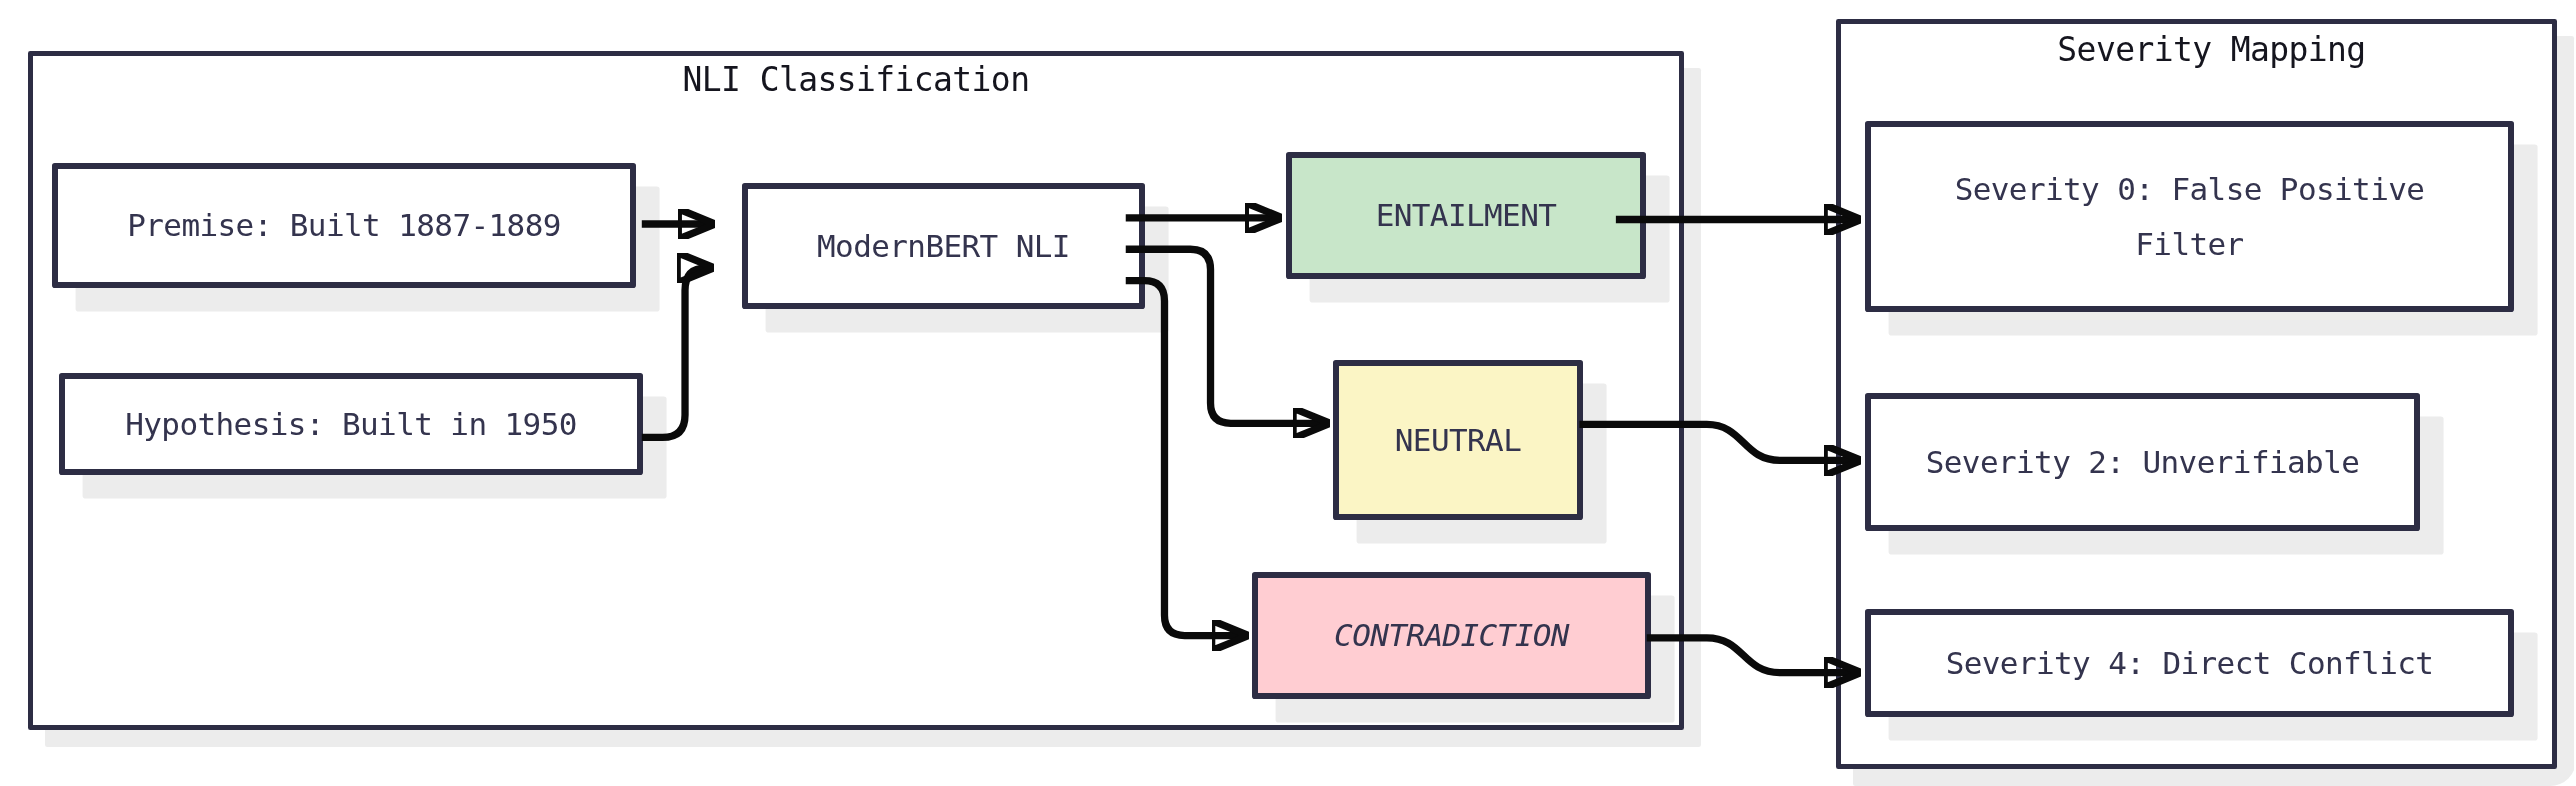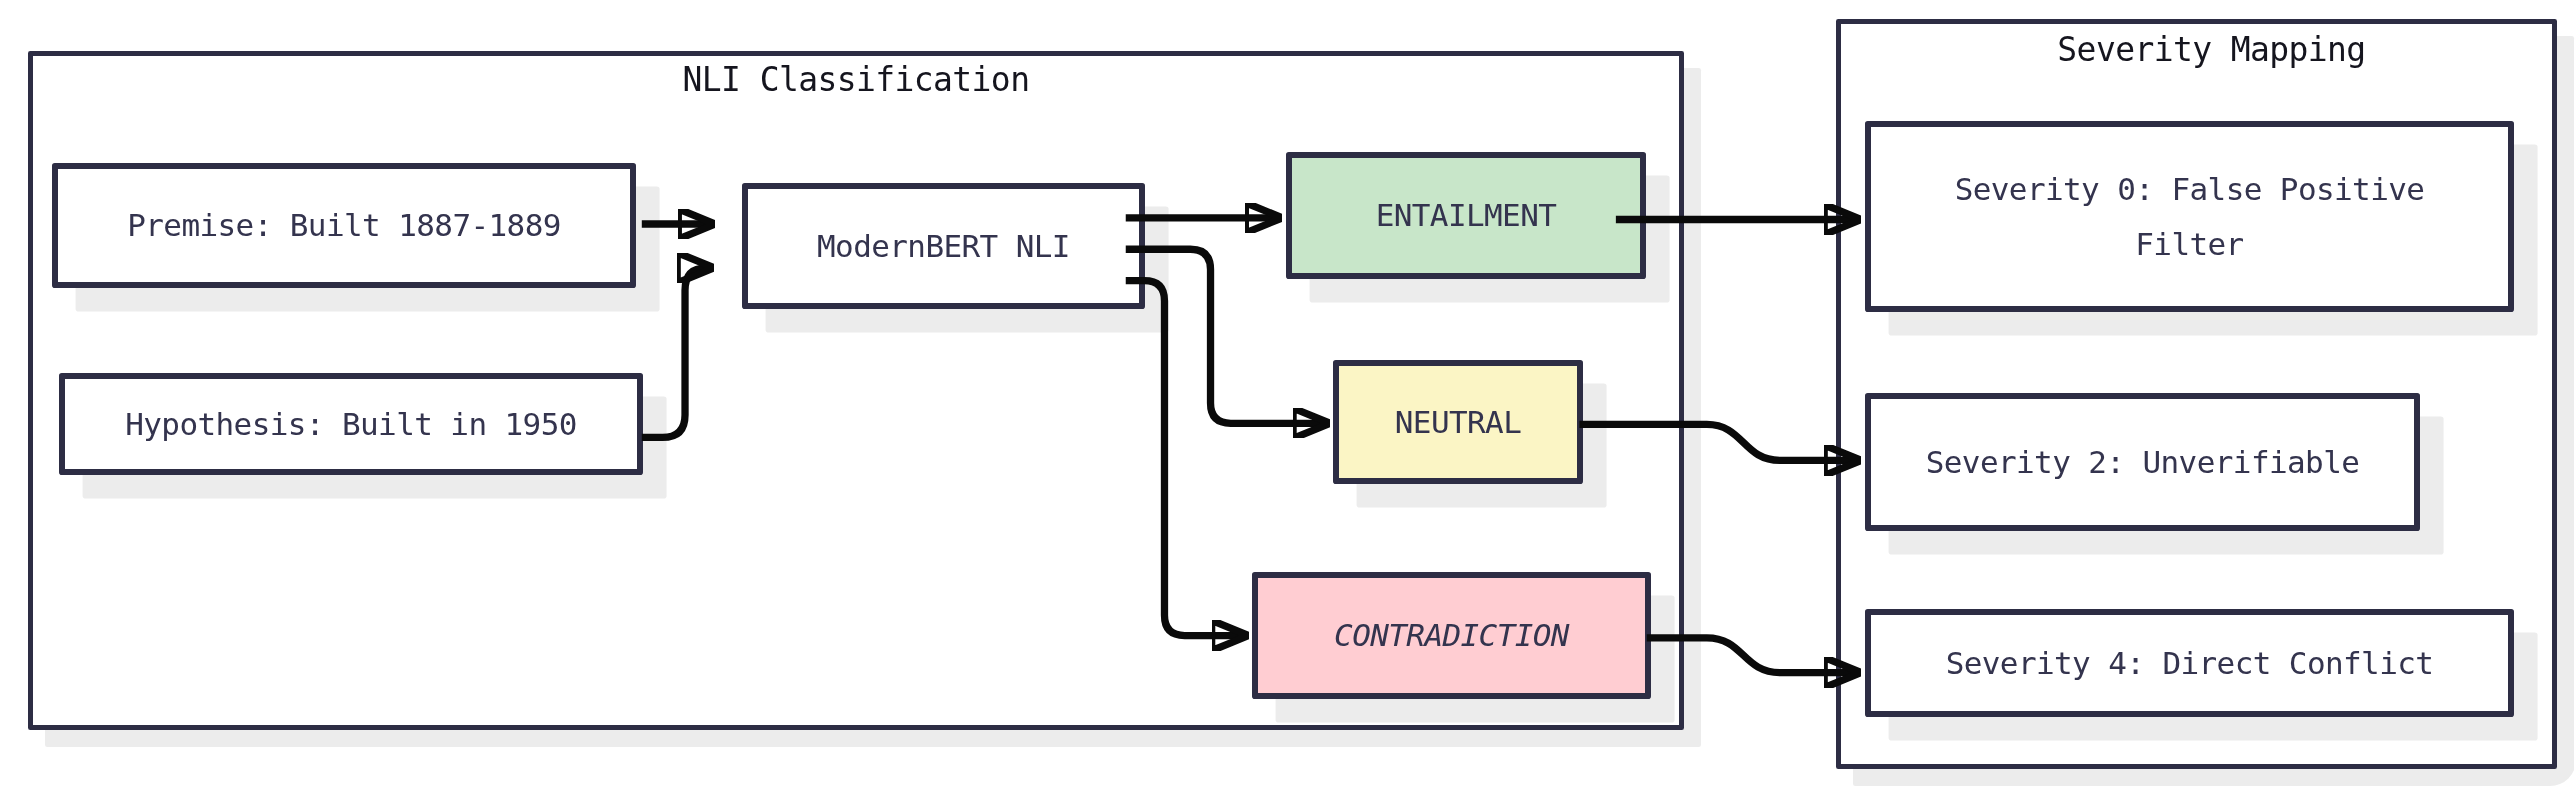--- a/index.html
+++ b/index.html
@@ -66,21 +66,21 @@
   
   #c-nli        { left: 28px;   top: 51px;   width: 1656px; height: 679px; }
   #c-nli-title  { left: 28px;   top: 63px;  width: 1656px; }
   #c-sev        { left: 1836px; top: 19px;   width: 721px; height: 750px; }
   #c-sev-title  { left: 1836px; top: 33px;   width: 721px; padding-left: 15px; }
 
   #n-premise       { left: 52px;  top: 163px;  width: 584px; height: 125px; }
   #n-hypothesis    { left: 59px;  top: 373px;  width: 584px; height: 102px; justify-content: center; }
   #n-model         { left: 725px; top: 183px;  width: 403px;  height: 126px; margin-left: 17px; }
   #n-entailment    { left: 1286px; top: 152px;  width: 360px;  height: 127px; background: var(--green); }
-  #n-neutral       { left: 1333px; top: 360px;  width: 250px;  height: 124px; background: var(--yellow); }
+  #n-neutral       { left: 1333px; top: 360px;  width: 250px;  height: 160px; background: var(--yellow); }
   #n-contradiction { left: 1252px; top: 572px; width: 399px;  height: 127px; background: var(--pink); font-style: italic; }
   #n-severity0     { left: 1865px; top: 121px;  width: 649px; height: 191px; text-align: center; }
   #n-severity2     { left: 1865px; top: 393px;  width: 555px;  height: 138px; }
   #n-severity4     { left: 1865px; top: 609px; width: 649px; height: 108px; text-align: center; }
 
   #edges {
     position: absolute;
     left: 0; top: 0;
     width: 2576px;
     height: 786px;

